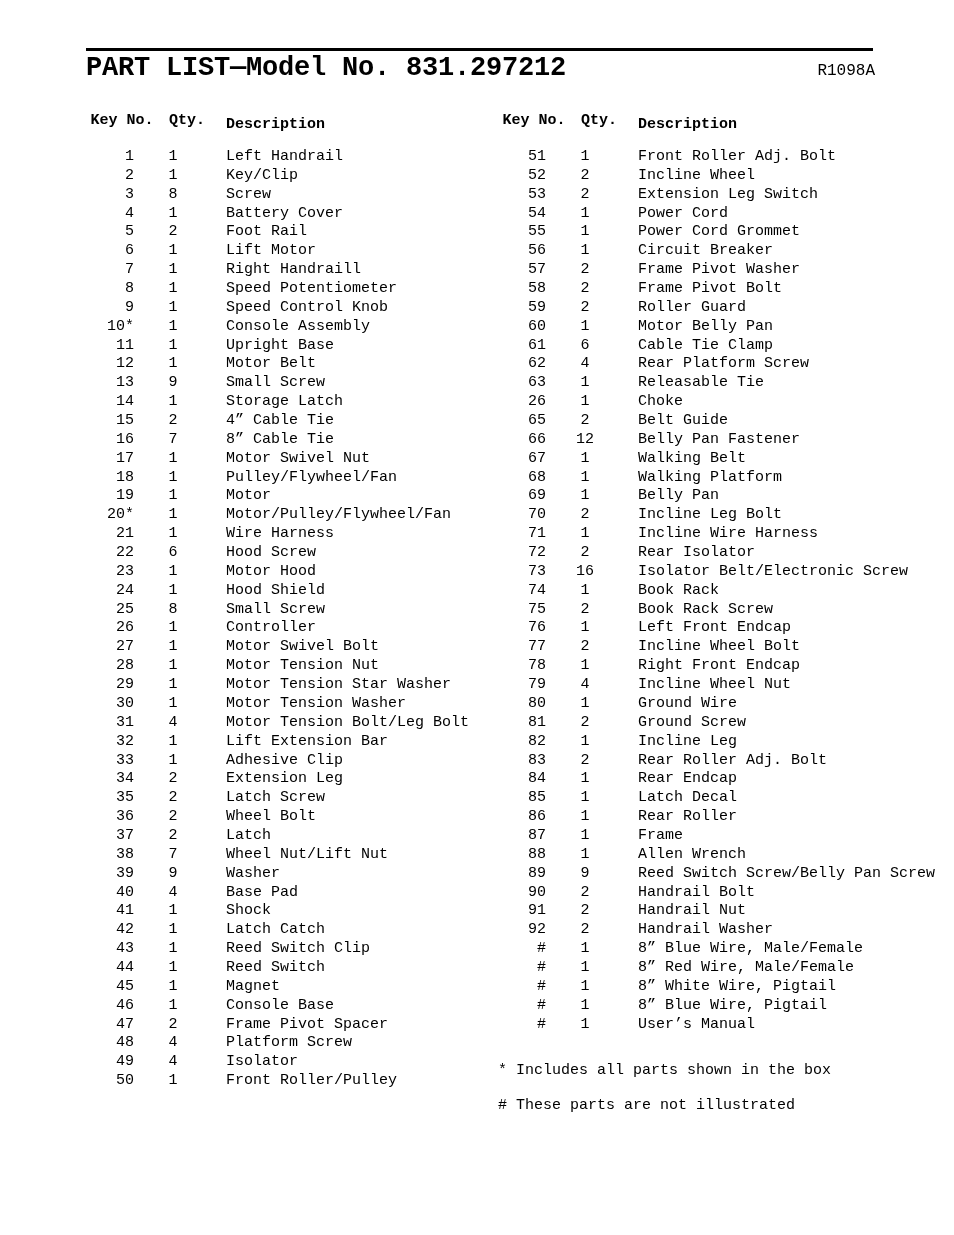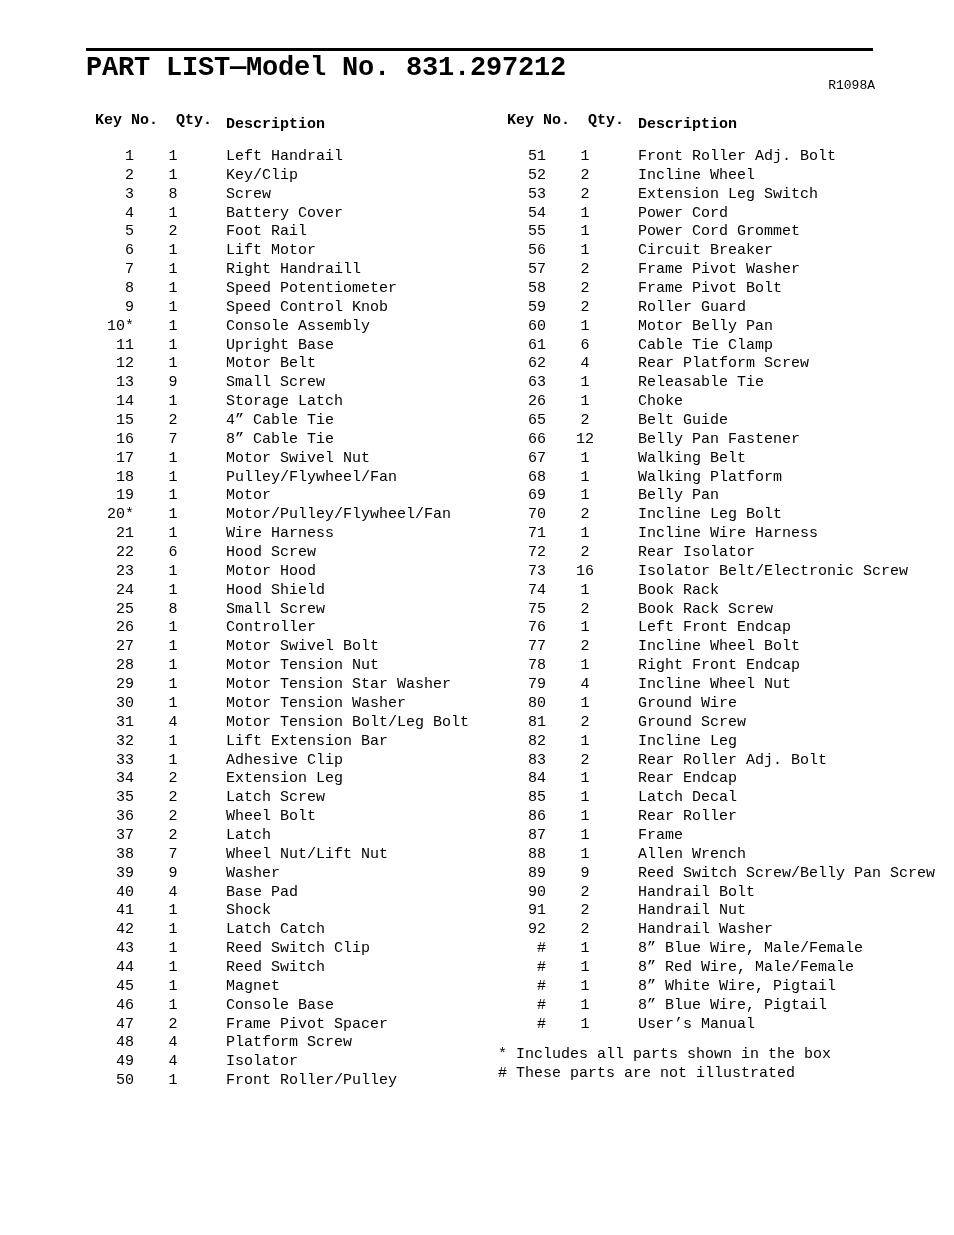--- a/index.html
+++ b/index.html
@@ -44,41 +44,40 @@
     letter-spacing: -0.2px;
     white-space: nowrap;
   }
 
   .doc-code {
     position: absolute;
     left: 560px;
     top: 62px;
     width: 315px;
     text-align: right;
-    font-size: 13px;
+    font-size: 16px;
     white-space: nowrap;
-    margin-top: 16px;
   }
 
   
   .col {
     position: absolute;
     top: 112px;
   }
   .col-left  { left: 86px;  width: 400px; }
   .col-right { left: 498px; width: 420px; }
 
   .thead {
     position: relative;
     height: 36px;
     font-size: 15px;
     font-weight: bold;
   }
-  .thead .h-key  { position: absolute; left: 0px;   top: 0; width: 72px; text-align: right; }
-  .thead .h-qty  { position: absolute; left: 76px;  top: 0; width: 50px; text-align: right; }
+  .thead .h-key  { position: absolute; left: 0px;   top: 0; width: 72px; text-align: center; }
+  .thead .h-qty  { position: absolute; left: 76px;  top: 0; width: 50px; text-align: center; }
   .thead .h-desc { position: absolute; left: 140px; top: 4px; }
 
   .rows {
     position: relative;
   }
 
   .row {
     position: relative;
     height: 18.87px;
     font-size: 15px;
@@ -107,20 +106,21 @@
   
   .footnotes {
     position: absolute;
     left: 498px;
     top: 1046px;
     font-size: 15px;
   }
   .footnote {
     height: 19px;
     white-space: nowrap;
+    margin-top: 16px;
   }
 </style>
 </head>
 <body>
 
 <div class="page">
 
   <div class="header-rule"></div>
 
   <div class="doc-title">PART LIST—Model No. 831.297212</div>

